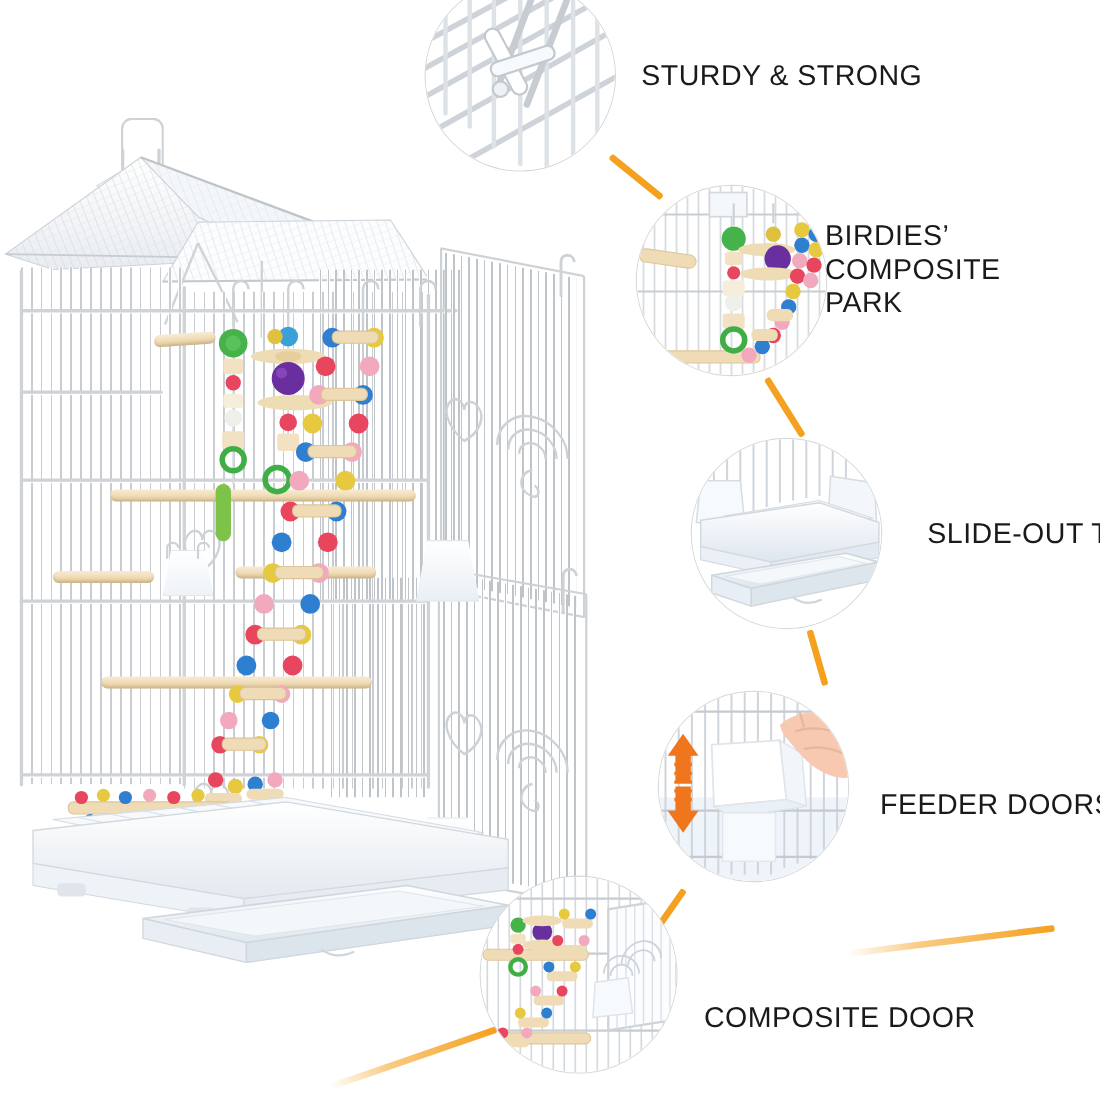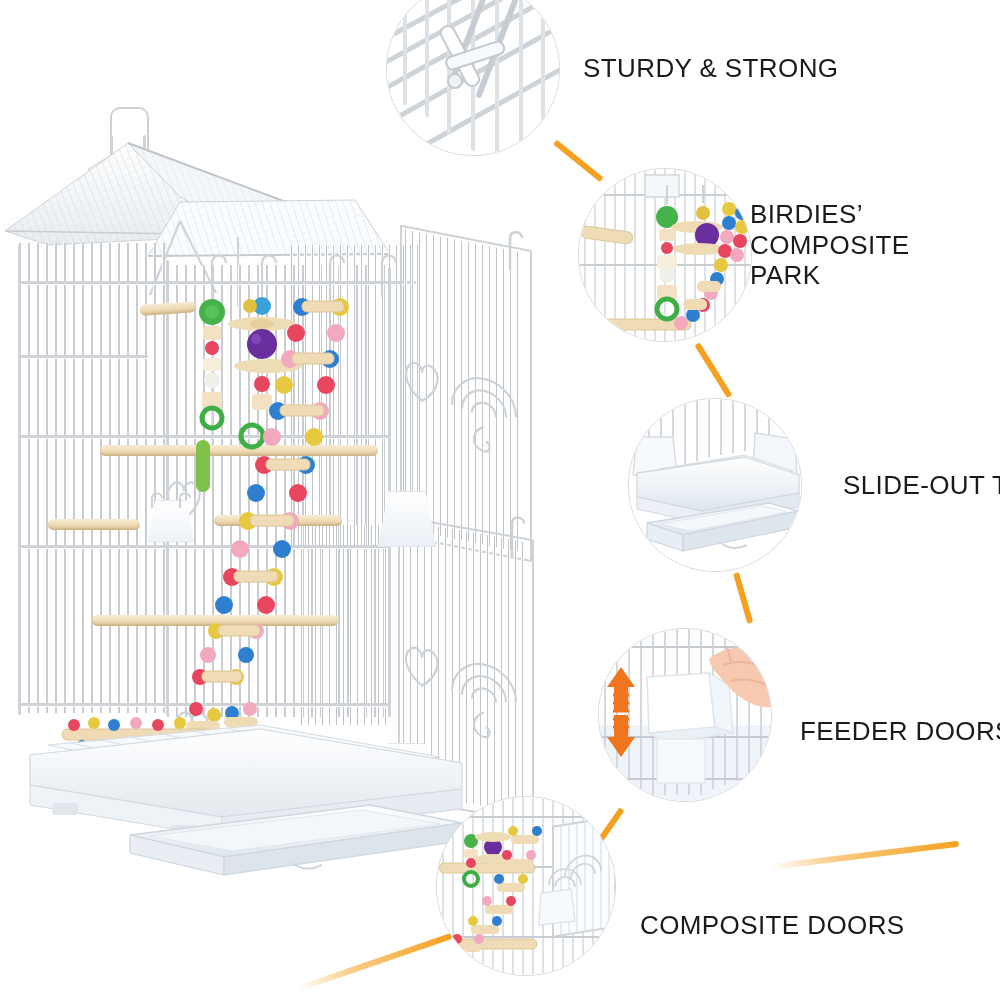--- a/index.html
+++ b/index.html
@@ -657,15 +657,15 @@
           <circle cx="26" cy="160" r="5" fill="#e6c93f"></circle>
       </g>
     </svg>
   </div>
 
   <div class="feat-label" id="label-sturdy">STURDY &amp; STRONG</div>
   <div class="feat-label" id="label-park">BIRDIES’ COMPOSITE
 PARK</div>
   <div class="feat-label" id="label-tray">SLIDE-OUT TRAY</div>
   <div class="feat-label" id="label-feeder">FEEDER DOORS</div>
-  <div class="feat-label" id="label-door">COMPOSITE DOORS</div>
+  <div class="feat-label" id="label-door">COMPOSITE DOOR</div>
 
 </div>
 
 </body></html>

